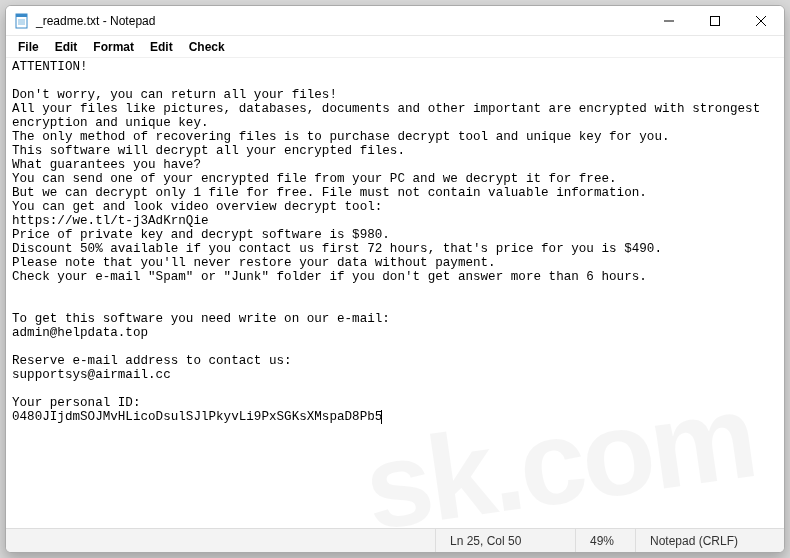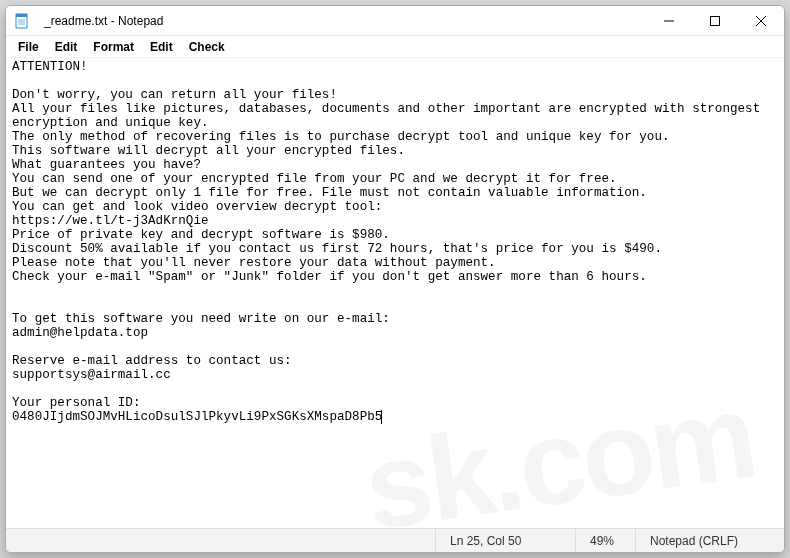--- a/index.html
+++ b/index.html
@@ -25,21 +25,20 @@
   overflow: hidden;
   position: relative;
 }
 .titlebar {
   height: 30px;
   background: #fff;
   display: flex;
   align-items: center;
   padding-left: 8px;
   border-bottom: 1px solid #e8e8e8;
-  gap: 8px;
 }
 .titlebar .icon {
   width: 16px;
   height: 16px;
   margin-right: 6px;
   display: inline-flex;
 }
 .titlebar .title {
   font-size: 12px;
   color: #000;

